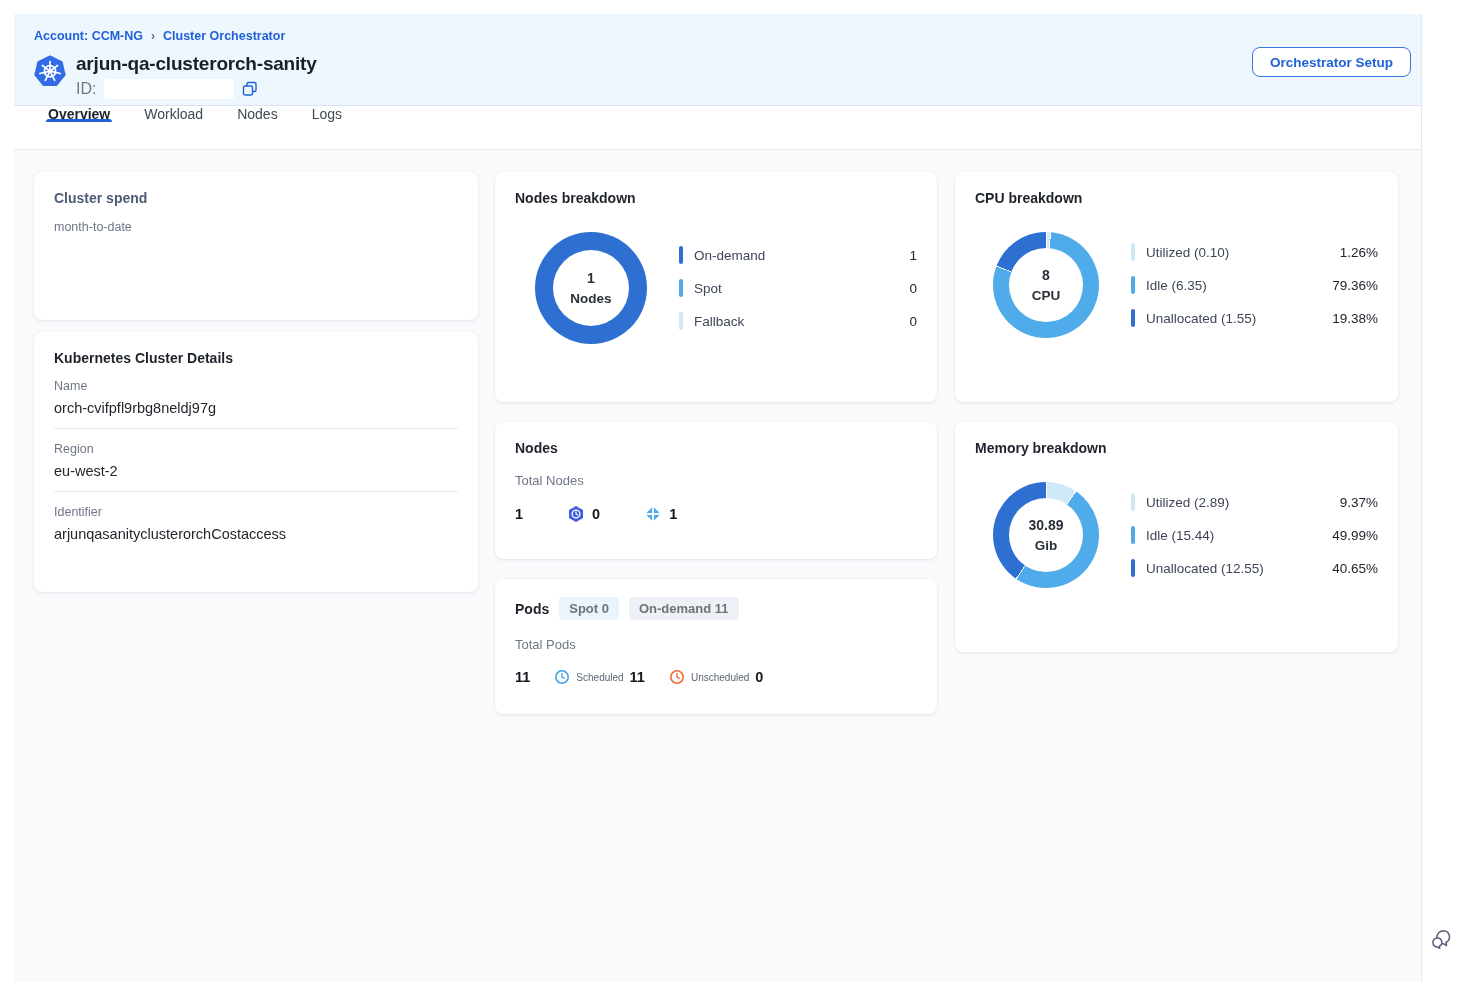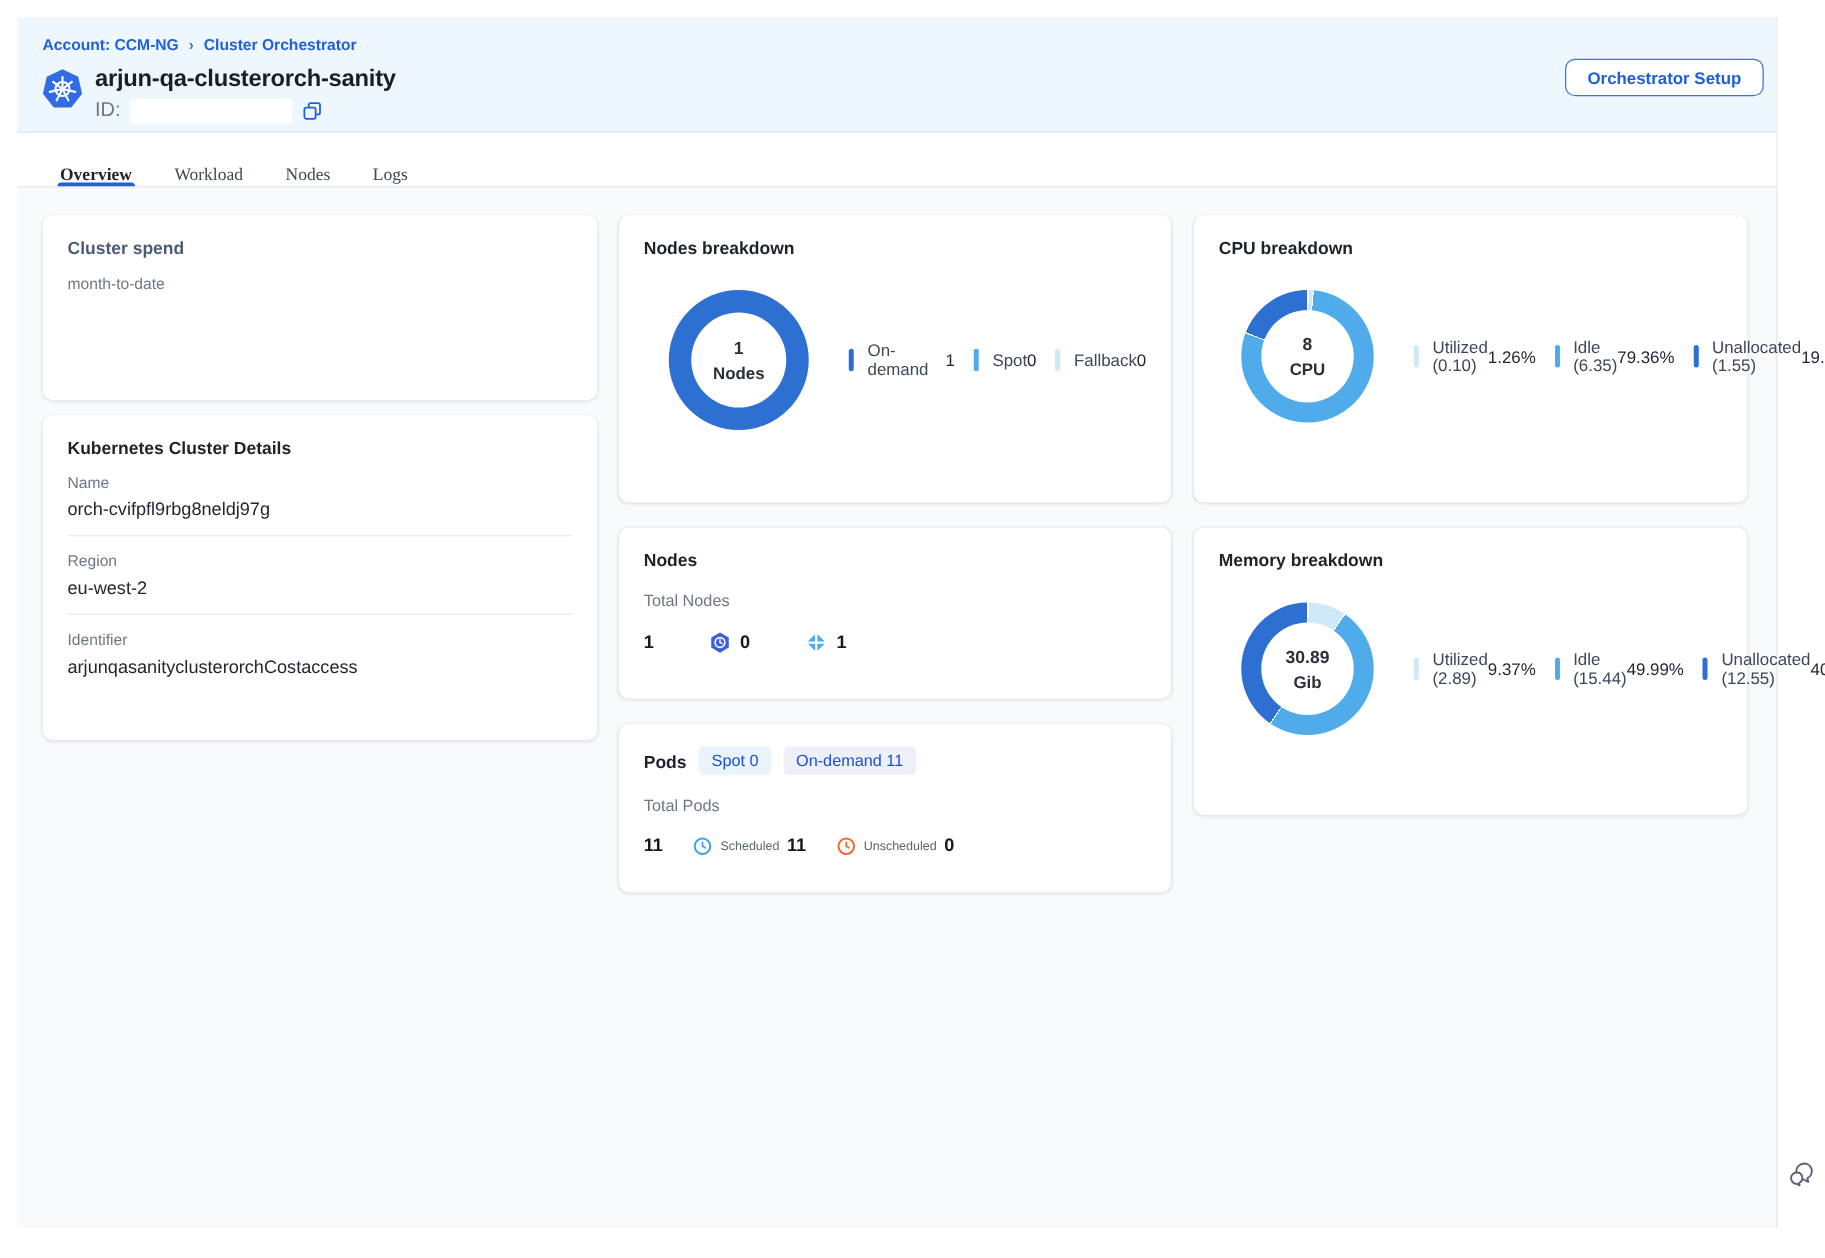--- a/index.html
+++ b/index.html
@@ -13,21 +13,21 @@
   .title-row{position:absolute;left:20px;top:38px;display:flex;align-items:flex-start;}
   .k8s-badge{width:32px;height:34px;margin-right:10px;margin-top:2px;}
   .title-block{display:flex;flex-direction:column;}
   .page-title{font-size:19px;font-weight:700;color:#1b1e26;letter-spacing:-.2px;line-height:24px;}
   .id-row{display:flex;align-items:center;margin-top:3px;gap:8px;}
   .id-label{font-size:16px;color:#6f7787;}
   .id-box{width:130px;height:20px;background:#ffffff;border-radius:3px;}
   .copy-ic{width:16px;height:16px;cursor:pointer;}
   .setup-btn{position:absolute;right:10px;top:33px;height:30px;padding:0 17px;background:#ffffff;border:1px solid #3b74dd;border-radius:8px;color:#2161d8;font-size:13.5px;font-weight:700;display:flex;align-items:center;cursor:pointer;font-family:inherit;}
   
-  .tabbar{height:43px;background:#ffffff;border-bottom:1px solid #e4e7ee;display:flex;align-items:flex-end;padding-left:34px;gap:34px;font-family:Liberation Serif, serif;}
+  .tabbar{height:43px;background:#ffffff;border-bottom:1px solid #e4e7ee;display:flex;align-items:flex-start;padding-left:34px;gap:34px;}
   .tab{display:flex;align-items:center;font-size:14px;color:#3f4854;position:relative;cursor:pointer;}
   .tab.active{font-weight:700;color:#1d222b;}
   .tab.active::after{content:'';position:absolute;left:-2px;right:-2px;bottom:0;height:3px;background:#2161d8;border-radius:3px 3px 0 0;}
   
   .content{position:relative;height:833px;}
   .col{position:absolute;top:22px;display:flex;flex-direction:column;}
   .col1{left:20px;width:444px;gap:12px;}
   .col2{left:481px;width:442px;gap:20px;}
   .col3{left:941px;width:443px;gap:20px;}
   .card{background:#ffffff;border-radius:8px;box-shadow:0 1px 3px rgba(96,97,112,.14),0 0 1px rgba(40,41,61,.06);box-sizing:border-box;padding:18px 20px;}
@@ -48,36 +48,36 @@
   .breakdown-card{height:230px;}
   .donut-row{display:flex;align-items:center;margin-top:26px;}
   .donut{position:relative;border-radius:50%;flex:none;}
   .donut-lg{width:112px;height:112px;margin-left:20px;}
   .donut-md{width:106px;height:106px;margin-left:18px;}
   .hole{position:absolute;background:#ffffff;border-radius:50%;display:flex;flex-direction:column;align-items:center;justify-content:center;gap:5px;}
   .donut-lg .hole{inset:18px;}
   .donut-md .hole{inset:16px;}
   .hole .cv{font-size:14px;font-weight:700;color:#2a2f38;}
   .hole .cl{font-size:13.5px;font-weight:700;color:#2a2f38;}
-  .legend{flex:1;margin-left:32px;display:flex;flex-direction:row;gap:15px;}
+  .legend{flex:1;margin-left:32px;display:flex;flex-direction:column;gap:15px;}
   .lrow{display:flex;align-items:center;cursor:pointer;}
   .swatch{width:4px;height:18px;border-radius:2px;flex:none;}
   .llabel{font-size:13.5px;color:#3e4758;margin-left:11px;}
   .lvalue{margin-left:auto;font-size:13.5px;color:#22262f;}
   
   .nodes-card{height:137px;}
   .muted-label{font-size:13px;color:#6f7787;margin-top:17px;}
   .count-row{display:flex;align-items:center;margin-top:17px;font-size:14.5px;font-weight:700;color:#15181f;}
   .count-row .grp{display:flex;align-items:center;gap:7px;}
   .nodes-card .grp{margin-left:44px;}
   .mini-ic{width:18px;height:18px;display:block;}
   
   .pods-card{height:135px;}
   .pods-title-row{display:flex;align-items:center;gap:10px;}
-  .badge{font-size:13px;font-weight:400;color:#1d4ed8;border-radius:4px;padding:4px 10px;cursor:default;}
+  .badge{font-size:13px;font-weight:700;color:#737373;border-radius:4px;padding:4px 10px;cursor:default;}
   .badge-spot{background:#e9f4fc;}
   .badge-od{background:#eef0f8;}
   .pods-card .grp{margin-left:24px;gap:6px;}
   .pods-card .grp .glabel{font-size:10px;font-weight:400;color:#5b6574;}
   .clock-ic{width:16px;height:16px;display:block;}
   
   .chat-fab{position:absolute;left:1430px;top:928px;width:23px;height:23px;cursor:pointer;}
 </style>
 </head>
 <body>

